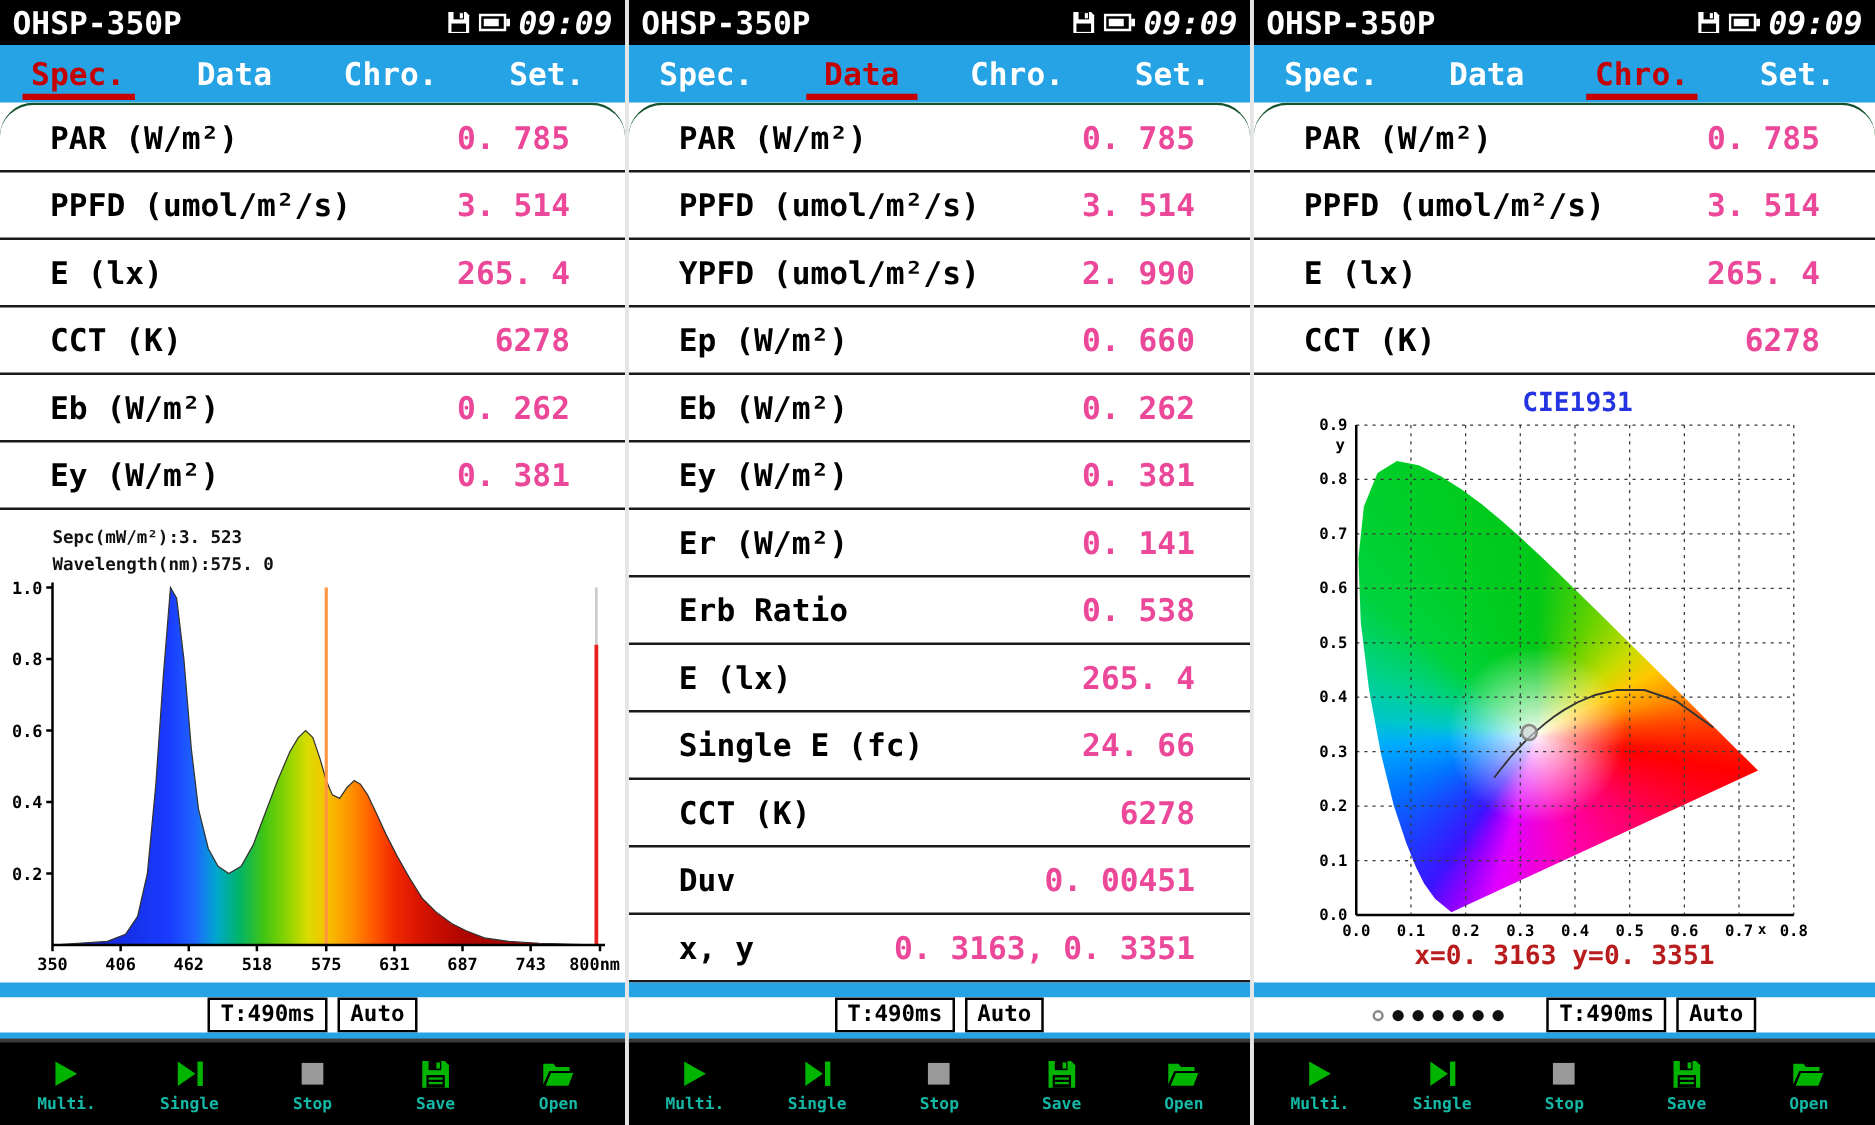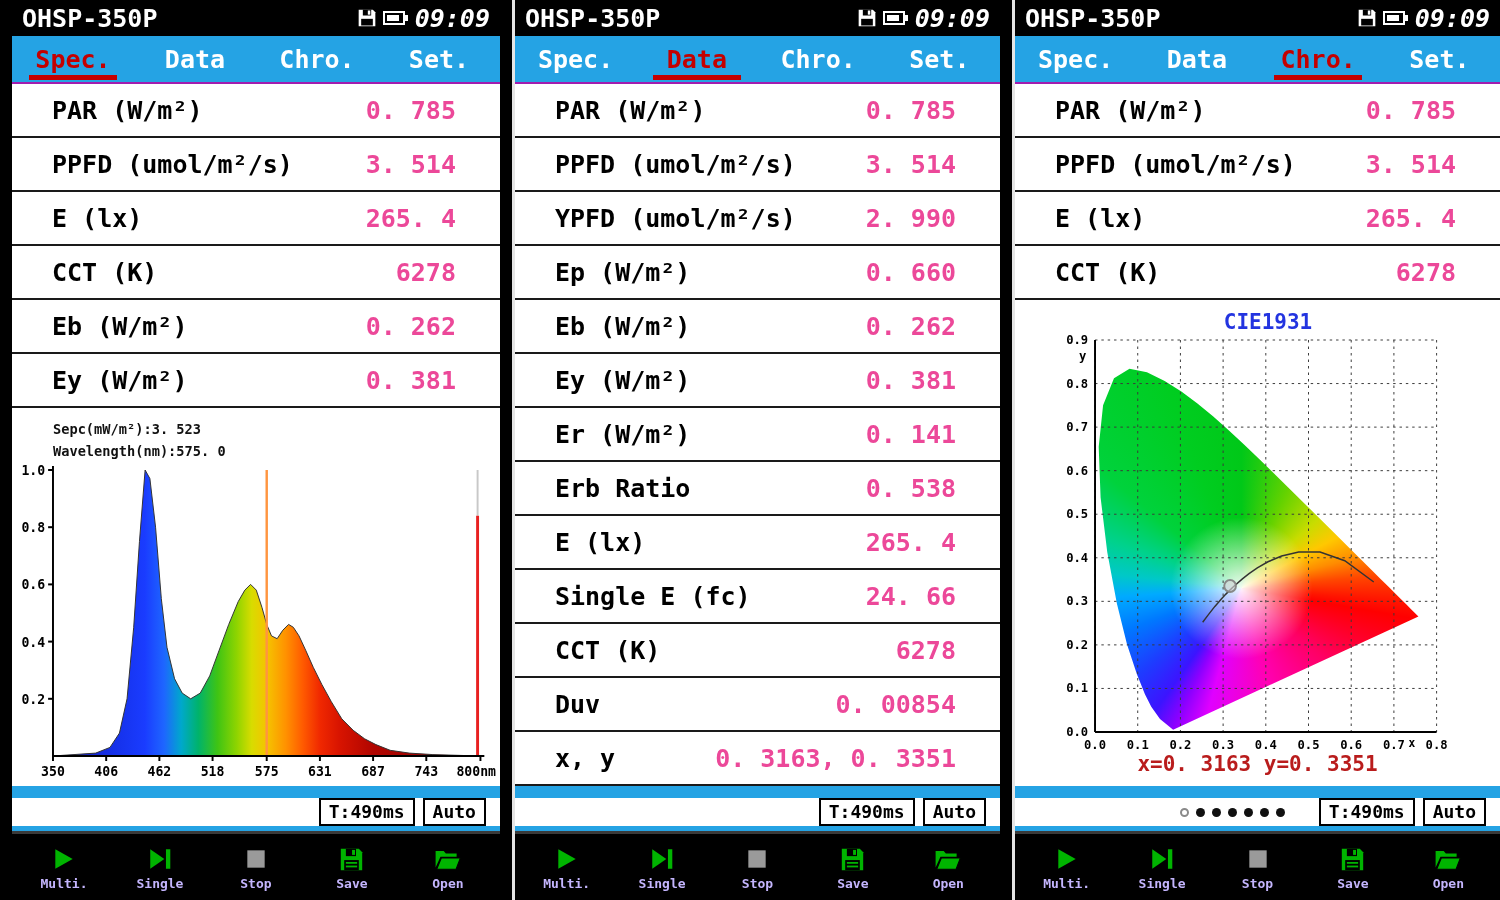--- a/index.html
+++ b/index.html
@@ -1,63 +1,63 @@
 <!DOCTYPE html>
 <html><head>
 <meta charset="utf-8">
 <style>
   * { margin:0; padding:0; box-sizing:border-box; }
   body { width:1500px; height:900px; background:#000; font-family:"DejaVu Sans Mono", monospace; }
   .app { display:flex; width:1500px; height:900px; }
-  .panel { width:500px; height:900px; background:#fff; display:flex; flex-direction:column; overflow:hidden;margin-left:12px; }
+  .panel { width:500px; height:900px; background:#fff; display:flex; flex-direction:column; overflow:hidden; }
   .panel + .panel { border-left:3px solid #e5e5e5; }
 
   
   .hdr { height:36px; background:#000; color:#fff; display:flex; align-items:center; padding:0 10px; flex:none; }
   .hdr .title { font-size:25px; font-weight:700; }
   .hdr .right { margin-left:auto; display:flex; align-items:center; gap:6px; }
   .hdr .time { font-size:25px; font-weight:700;font-style:italic; }
 
   
   .tabs { height:46px; background:#25A3E4; display:flex; flex:none; }
   .tab { flex:1; display:flex; align-items:center; justify-content:center; color:#fff; font-size:25px; font-weight:700; position:relative; cursor:pointer;text-align:right; }
   .tab.active { color:#c40000; }
   .tab.active::after { content:""; position:absolute; left:14%; right:14%; bottom:2px; height:5px; background:#c40000; }
 
   
-  .rows { border-top:2px solid #a21caf; flex:none; }
+  .rows { border-top:2px solid #14532d; flex:none;border-radius:27px; }
   .row { height:54px; border-bottom:2px solid #1a1a1a; display:flex; align-items:center; padding:0 44px 0 40px; font-size:25px; font-weight:700; }
   .row .lbl { color:#000; white-space:nowrap; }
   .row .val { margin-left:auto; color:#ec4899; white-space:nowrap; }
 
   
   .spec-chart { flex:1; position:relative; }
   .spec-chart svg { display:block; width:100%; height:100%; }
 
   
   .chro-area { flex:1; position:relative; }
   .cie-title { position:absolute; top:10px; left:0; right:0; text-align:center; color:#2334e0; font-size:21px; font-weight:700;padding-left:21px; }
   .cie-shape { position:absolute; left:82px; top:40px; width:350px; height:392px; }
   .cie-svg { position:absolute; left:0; top:0; width:100%; height:100%; }
   .cie-readout { position:absolute; left:0; right:0; top:452px; text-align:center; font-size:21px; font-weight:700; color:#b91c1c; }
 
   
   .fbar { height:12px; background:#25A3E4; flex:none; }
-  .fctl { height:28px; background:#fff; display:flex; align-items:center; justify-content:flex-end; gap:8px; padding:0 14px; flex:none; }
+  .fctl { height:28px; background:#fff; display:flex; align-items:center; justify-content:center; gap:8px; padding:0 14px; flex:none; }
   .fbox { border:2px solid #000; background:#fff; font-size:18px; font-weight:700; padding:0 8px; line-height:24px; color:#000; }
   .fbar2 { height:5px; background:#25A3E4; flex:none; }
   .dots { display:flex; gap:7px; align-items:center; margin-right:26px; }
   .dot { width:9px; height:9px; border-radius:50%; background:#101010; }
   .dot.open { background:#fff; border:2px solid #8a8a8a; }
 
   
   .toolbar { height:69px; background:#000; border-top:3px solid #3a3a3a; display:flex; align-items:center; justify-content:space-around; flex:none; padding:0 4px; }
   .tool { display:flex; flex-direction:column; align-items:center; gap:1px; width:64px; cursor:pointer; }
   .tool .ticon { height:32px; display:flex; align-items:center; justify-content:center; }
-  .tool .tlabel { color:#c4b5fd; font-size:13px; font-weight:700; }
+  .tool .tlabel { color:#14b8a6; font-size:13px; font-weight:700; }
 </style>
 </head>
 <body>
 
 <div class="app">
 
   <section class="panel">
     <header class="hdr">
       <span class="title">OHSP-350P</span>
       <span class="right">
@@ -288,21 +288,21 @@
         <div class="row">
           <span class="lbl">Single E (fc)</span>
           <span class="val">24. 66</span>
         </div>
         <div class="row">
           <span class="lbl">CCT (K)</span>
           <span class="val">6278</span>
         </div>
         <div class="row">
           <span class="lbl">Duv</span>
-          <span class="val">0. 00854</span>
+          <span class="val">0. 00451</span>
         </div>
         <div class="row">
           <span class="lbl">x, y</span>
           <span class="val">0. 3163, 0. 3351</span>
         </div>
       </div>
     <div class="fbar"></div>
     <div class="fctl">
       <span class="fbox">T:490ms</span>
       <span class="fbox">Auto</span>

